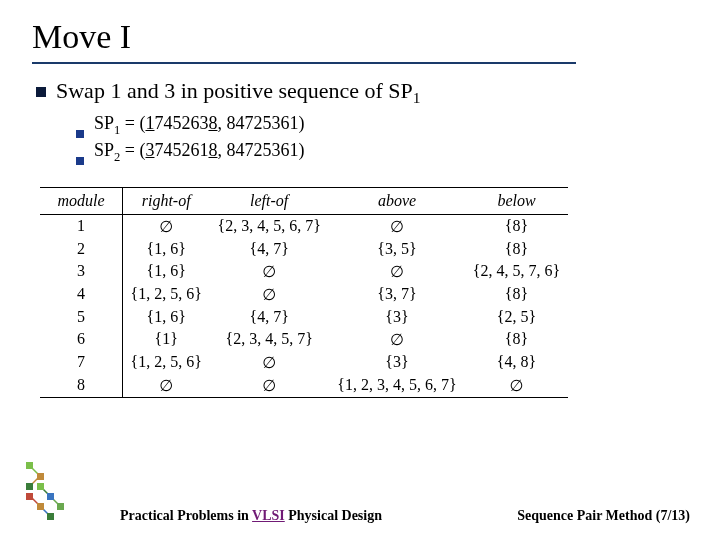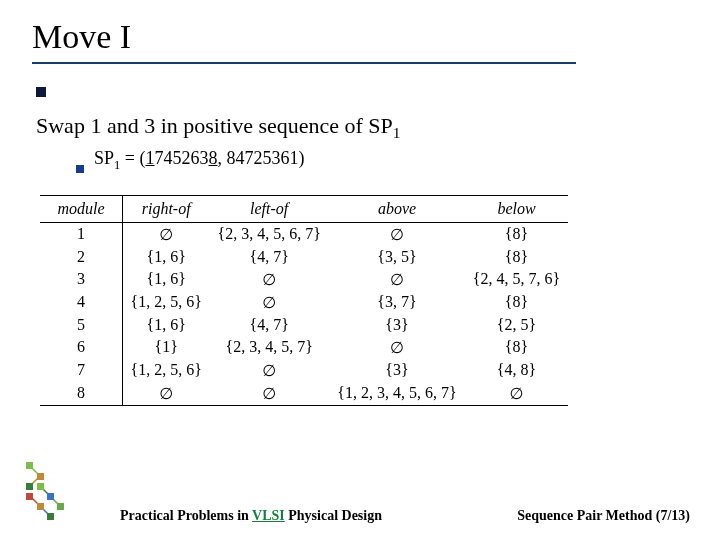--- a/index.html
+++ b/index.html
@@ -26,25 +26,24 @@
     font-weight: normal;
   }
   .title-rule {
     border: none;
     border-top: 2px solid #1a3a6a;
     margin: 0 0 14px 0;
   }
   .bullet-row {
     display: flex;
     align-items: flex-start;
-    gap: 16px;
+    gap: 10px;
     font-size: 22px;
     margin-left: 4px;
     margin-bottom: 6px;
-    flex-direction: column;
   }
   .bullet-square {
     width: 10px;
     height: 10px;
     background: #0b1a3a;
     margin-top: 9px;
     flex-shrink: 0;
   }
   .sub-list {
     margin-left: 44px;
@@ -96,21 +95,21 @@
     bottom: 16px;
     left: 0;
     width: 720px;
     padding: 0 30px 0 120px;
     box-sizing: border-box;
     display: flex;
     justify-content: space-between;
     font-size: 14px;
     font-weight: bold;
   }
-  .footer .vlsi { color: #15803d; text-decoration: underline; }
+  .footer .vlsi { color: #701a75; text-decoration: underline; }
   .deco {
     position: absolute;
     left: 10px;
     bottom: 14px;
     width: 80px;
     height: 70px;
   }
 </style>
 </head>
 <body>
@@ -124,20 +123,26 @@
     <span>
       <span>Swap 1 and 3 in positive sequence of SP</span><sub>1</sub>
     </span>
   </div>
 
   <div class="sub-list">
     <div class="sub-row">
       <span class="sub-square"></span>
       <span>
         <span>SP</span><sub>1</sub><span> = (</span><span class="u">1</span><span>745263</span><span class="u">8</span><span>, 84725361)</span>
+      </span>
+    </div>
+    <div class="sub-row">
+      <span class="sub-square"></span>
+      <span>
+        <span>SP</span><sub>2</sub><span> = (</span><span class="u">3</span><span>745261</span><span class="u">8</span><span>, 84725361)</span>
       </span>
     </div>
   </div>
 
   <div class="table-wrap">
     <table>
       <thead>
         <tr class="top-rule bot-rule">
           <th class="vline-right">module</th>
           <th>right-of</th>

